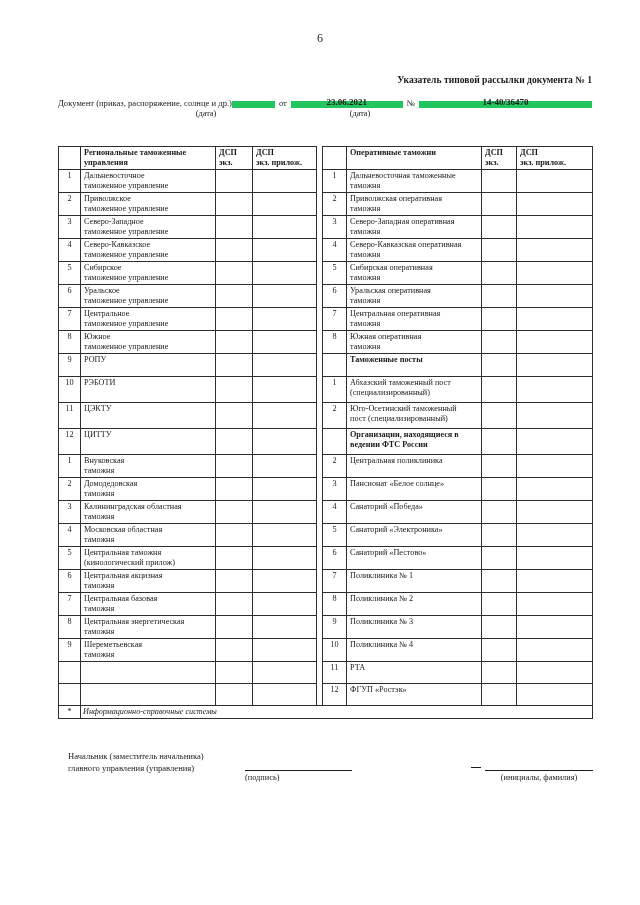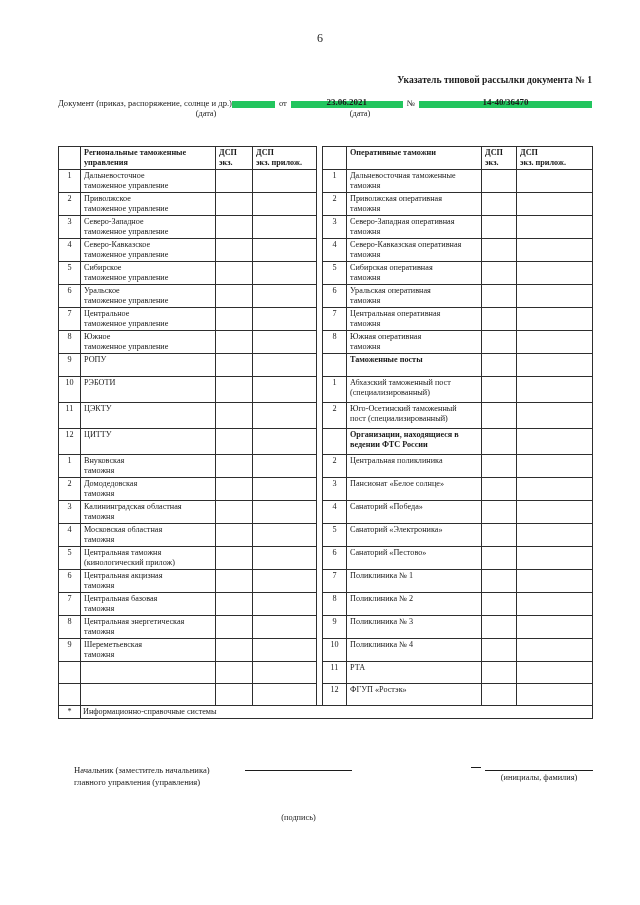--- a/index.html
+++ b/index.html
@@ -33,26 +33,26 @@
     font-weight:normal;text-align:left;}
   .doc-table .num{text-align:center;padding:1px 0;}
   .doc-table .name{white-space:pre-line;padding-left:3px;}
   .doc-table .bold{font-weight:bold;margin-top:32px;}
   .doc-table .gap{border-top-style:hidden;border-bottom-style:hidden;padding:0;}
   .doc-table thead th{font-weight:bold;white-space:pre-line;}
   tbody[data-name="table-rows"] tr:last-child td.gap{border-bottom-style:solid;}
   tr.h23 td{height:23px;}
   tr.h26 td{height:26px;}
   .star-row td{height:13px;}
-  .star-name{font-weight:bold;padding-left:4px;white-space:nowrap;}
+  .star-name{font-weight:bold;font-style:italic;padding-left:4px;white-space:nowrap;}
   
   .footer{position:absolute;top:751px;left:58px;width:534px;font-size:8.6px;line-height:11.5px;}
-  .sig-role{position:absolute;top:0;left:16px;margin-top:14px;}
+  .sig-role{position:absolute;top:0;left:10px;}
   .sig-line-center{position:absolute;left:187px;top:19px;width:107px;border-bottom:1px solid #1c1c1c;height:0;}
-  .sig-hint-center{position:absolute;left:187px;top:21px;width:107px;text-align:center;font-size:8.3px;margin-top:40px;}
+  .sig-hint-center{position:absolute;left:187px;top:21px;width:107px;text-align:left;font-size:8.3px;}
   .sig-dash{position:absolute;left:413px;top:16px;width:10px;border-bottom:1px solid #1c1c1c;height:0;}
   .sig-line-right{position:absolute;left:427px;top:19px;width:108px;border-bottom:1px solid #1c1c1c;height:0;}
   .sig-hint-right{position:absolute;left:427px;top:21px;width:108px;text-align:center;font-size:8.3px;}
 </style>
 </head>
 <body>
 
 <div class="sheet" data-name="document-page">
 
   <div class="page-num" data-name="page-number">6</div>

